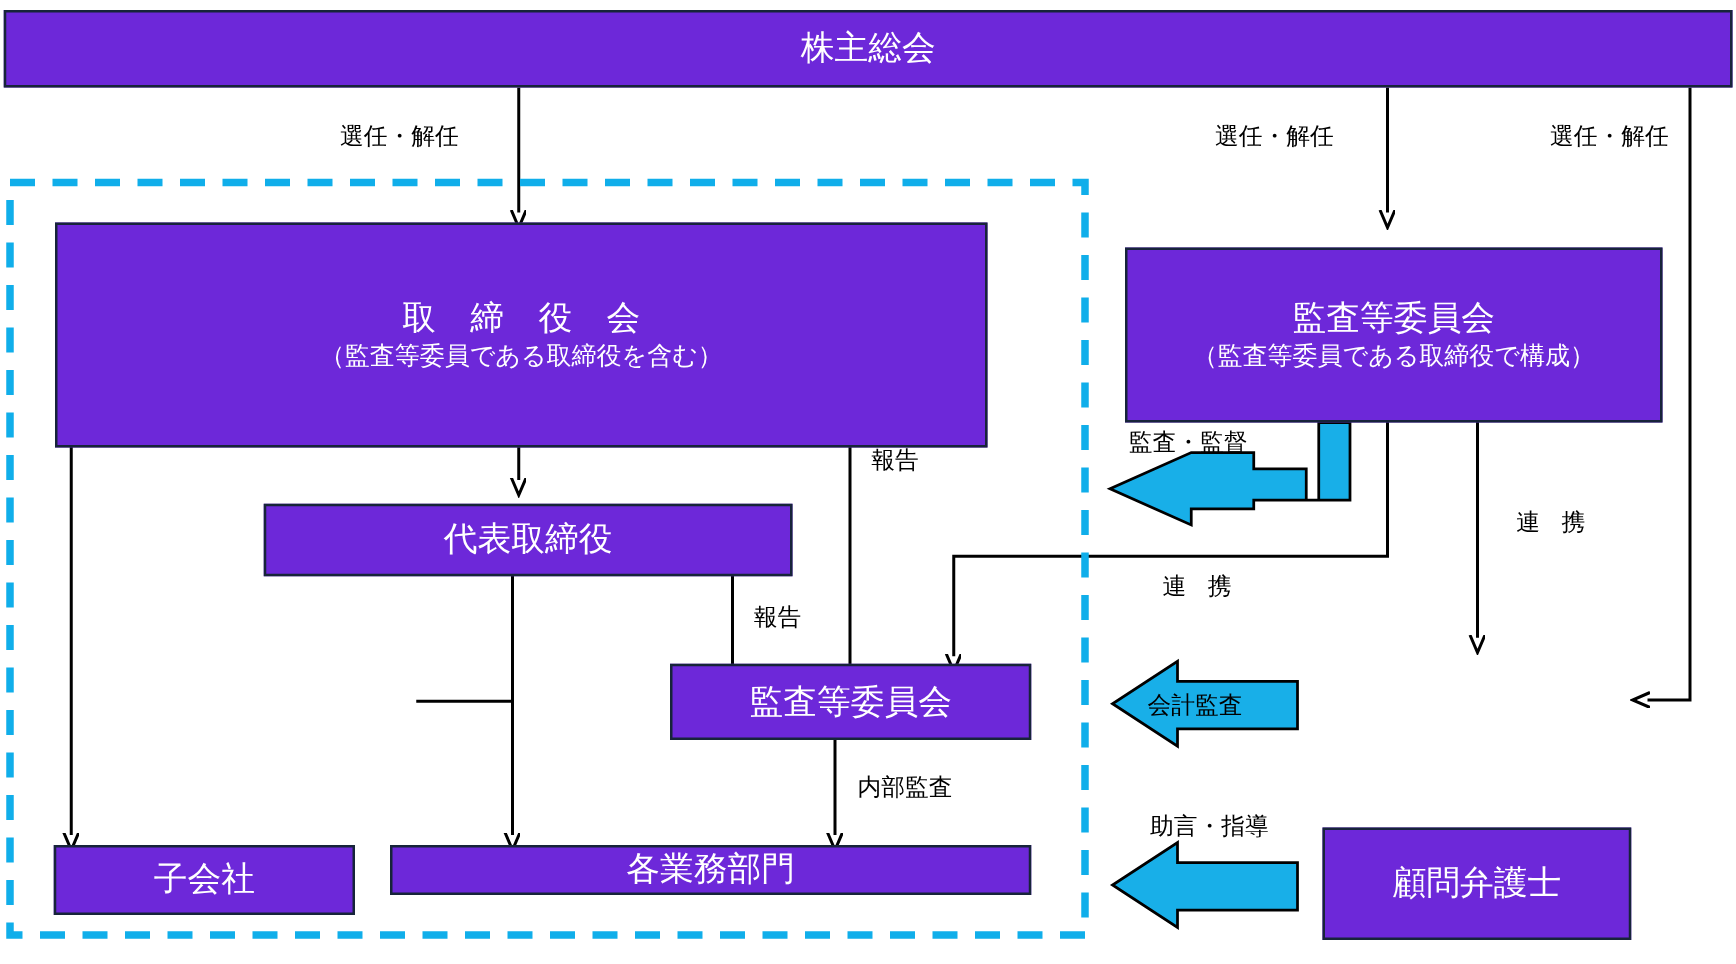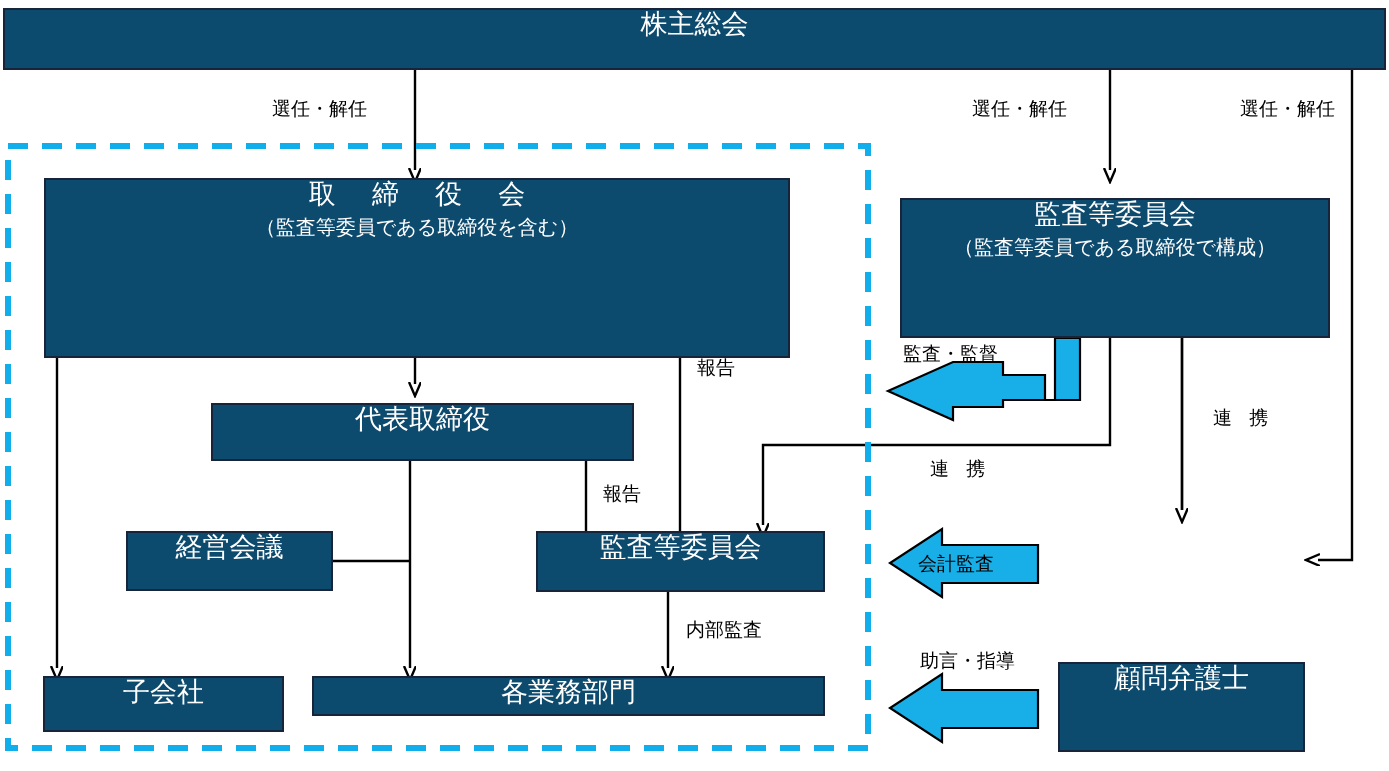--- a/index.html
+++ b/index.html
@@ -1,21 +1,21 @@
 <!DOCTYPE html>
 <html><head>
 <meta charset="utf-8">
 <style>
   html,body{margin:0;padding:0;background:#ffffff;}
   body{font-family:"Liberation Sans","DejaVu Sans",sans-serif;}
   #stage{position:relative;width:1389px;height:771px;background:#fff;overflow:hidden;}
   svg.layer{position:absolute;left:0;top:0;width:1389px;height:771px;}
-  .node{position:absolute;box-sizing:border-box;background:#0c4a6e;border:2px solid #17243a;
-        color:#ffffff;display:flex;flex-direction:column;align-items:center;justify-content:flex-start;
-        text-align:center;line-height:1.25;font-family:Liberation Mono, monospace;}
+  .node{position:absolute;box-sizing:border-box;background:#6d28d9;border:2px solid #17243a;
+        color:#ffffff;display:flex;flex-direction:column;align-items:center;justify-content:center;
+        text-align:center;line-height:1.25;}
   .node .t1{font-size:27px;}
   .node .t2{font-size:20px;margin-top:2px;}
   .node.wide .t1{font-size:27px;letter-spacing:10px;text-indent:10px;}
   .edge-label{position:absolute;color:#000;font-size:19px;white-space:nowrap;}
   .edge-label.sp{letter-spacing:6px;}
 </style>
 </head>
 <body>
 
 <div id="stage">
@@ -75,23 +75,20 @@
 
   <div class="node" style="left:900px;top:178px;width:430px;height:140px;margin-top:20px;">
     <span class="t1">監査等委員会</span>
     <span class="t2">（監査等委員である取締役で構成）</span>
   </div>
 
   <div class="node" style="left:211px;top:403px;width:423px;height:58px;">
     <span class="t1">代表取締役</span>
   </div>
 
-  <div class="node" style="left:126px;top:531px;width:207px;height:60px;">
-    <span class="t1">経営会議</span>
-  </div>
 
   <div class="node" style="left:536px;top:531px;width:289px;height:61px;">
     <span class="t1">監査等委員会</span>
   </div>
 
   <div class="node" style="left:43px;top:676px;width:241px;height:56px;">
     <span class="t1">子会社</span>
   </div>
 
   <div class="node" style="left:312px;top:676px;width:513px;height:40px;">

